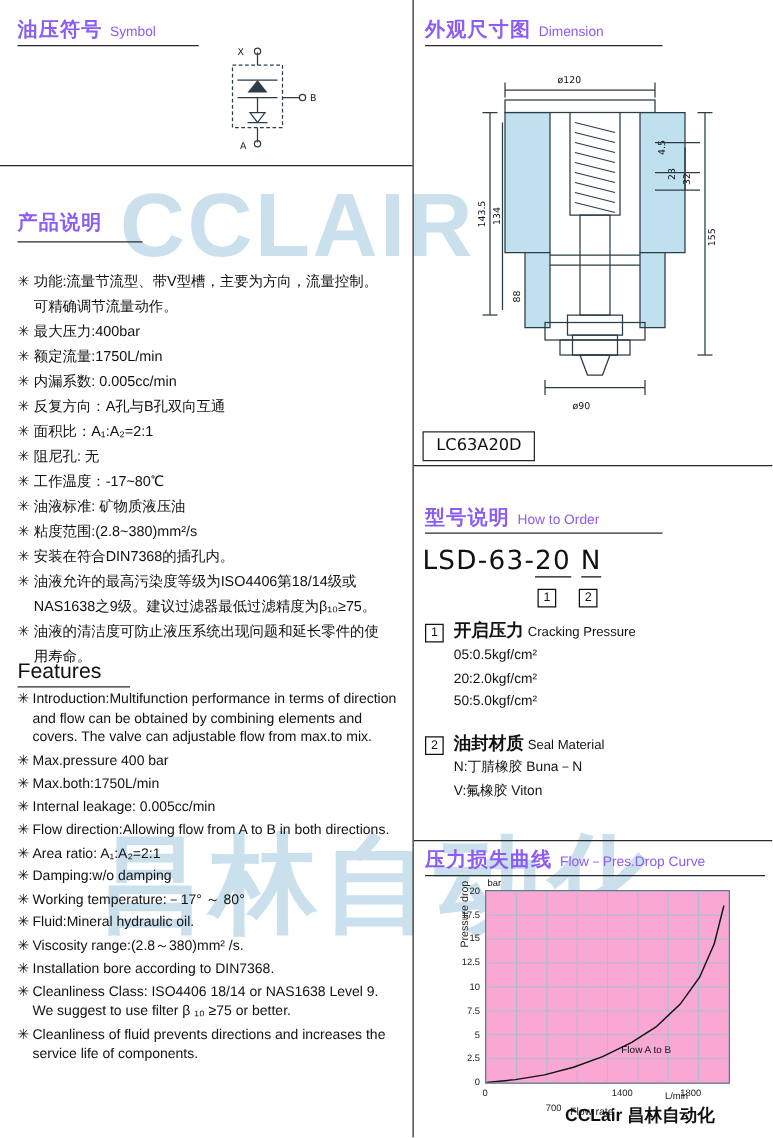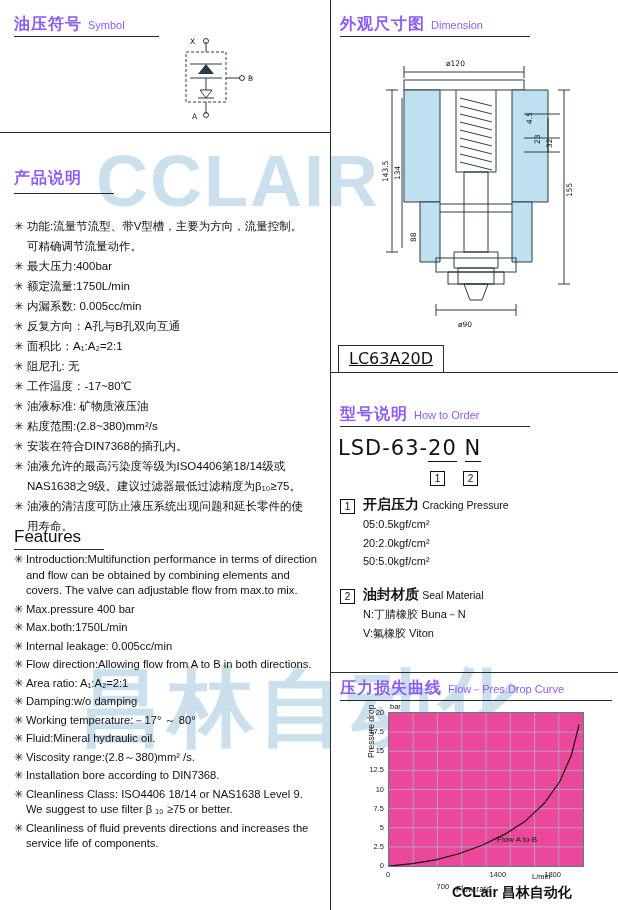--- a/index.html
+++ b/index.html
@@ -79,24 +79,23 @@
   
   .symbol-box { position:absolute; left:160px; top:30px; width:120px; height:95px; }
 
   
   .dim-area { position:absolute; left:336px; top:52px; width:278px; height:300px; }
 
   .model-box {
     position:absolute; left:338px; top:345px;
     border:1px solid #2b2b2b;
     padding:3px 10px 4px 10px;
-    font-size:16px;
+    font-size:13px;
     background:#fff;
     font-family:"DejaVu Sans", sans-serif;
-    text-decoration:underline;
   }
 
   
   .order-code {
     position:absolute; left:338px; top:436px;
     font-size:21px; letter-spacing:1px;
     font-family:"DejaVu Sans", sans-serif;
     white-space:nowrap;
   }
   .order-code .u { border-bottom:1.5px solid #111; padding-bottom:1px; }
@@ -111,21 +110,21 @@
   .order-item { position:absolute; font-size:11.5px; }
   .order-item .hdr-cn { font-size:14px; font-weight:bold; }
   .order-item .hdr-en { font-size:10.5px; }
   .order-item .line { margin-top:3px; font-size:11px; line-height:15.5px; }
 
   
   .chart-wrap { position:absolute; left:336px; top:706px; width:278px; height:195px; }
   .chart-plot {
     position:absolute; left:52px; top:6px; width:196px; height:155px;
     border:1px solid #5a7c8c;
-    background:#ec4899;
+    background:#f9a8d4;
   }
   .ytick { position:absolute; right:250px; font-size:7.5px; color:#222; text-align:right; width:30px;}
   .xtick { position:absolute; font-size:7.5px; color:#222; text-align:center; width:26px; }
   .ylabel {
     position:absolute; left:30px; top:52px;
     font-size:8.5px; color:#222;
     transform:rotate(-90deg); transform-origin:left top;
     white-space:nowrap;
   }
   .xlabel { position:absolute; left:120px; top:178px; font-size:8.5px; color:#222; }

